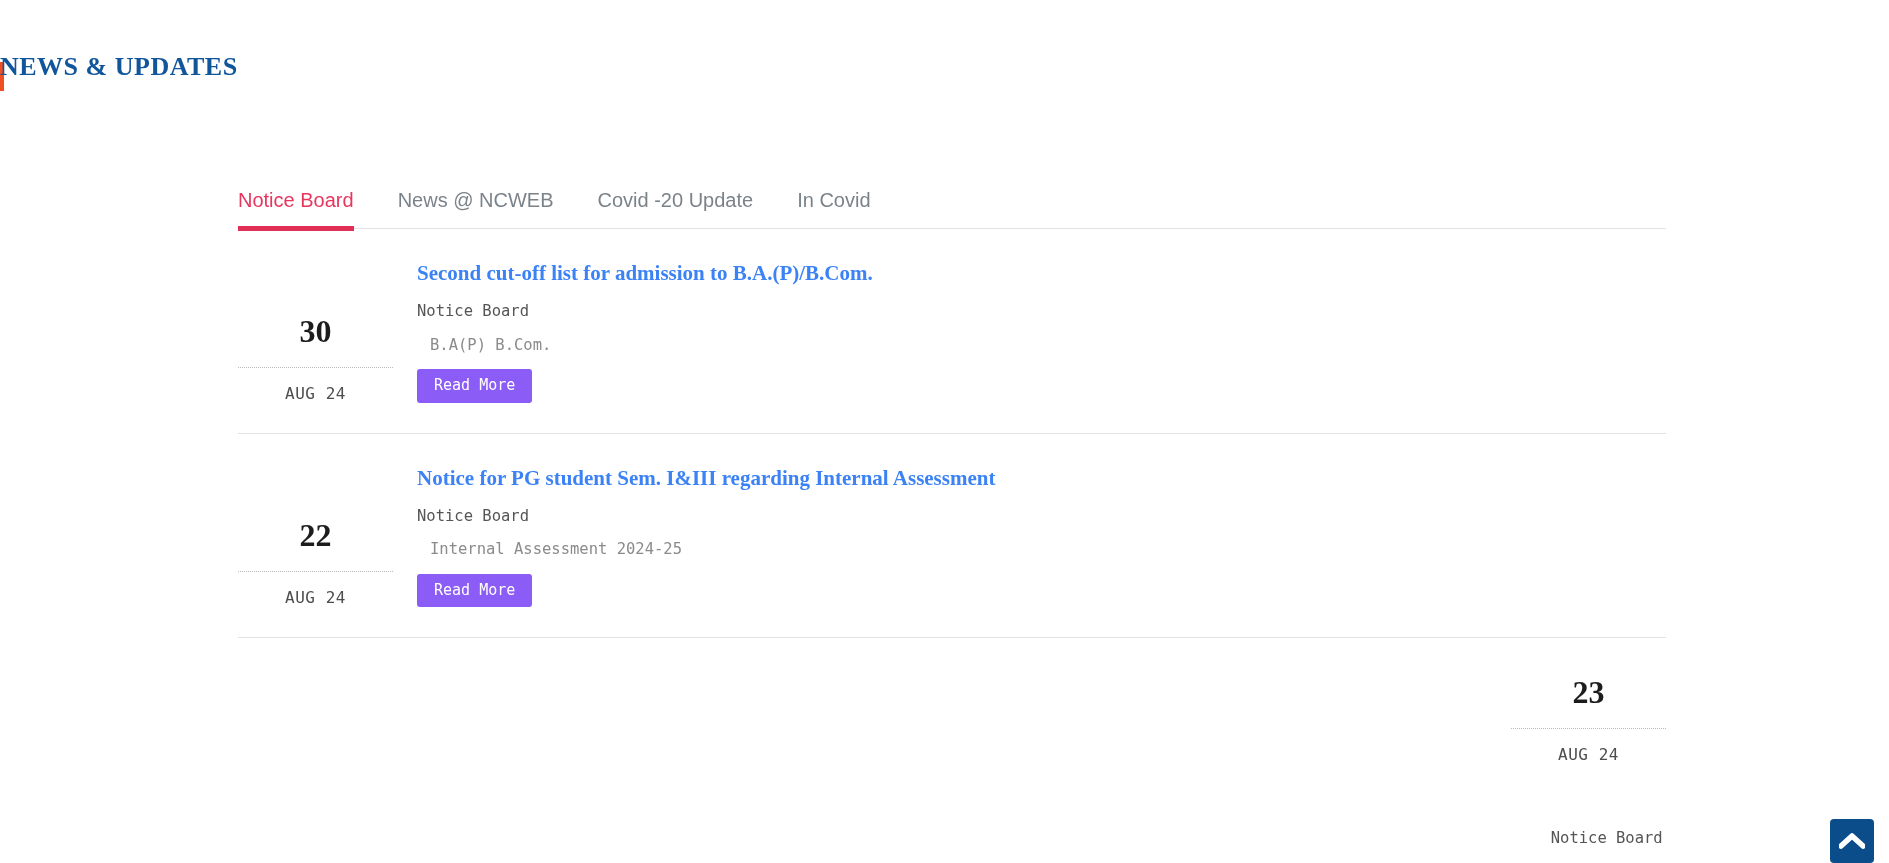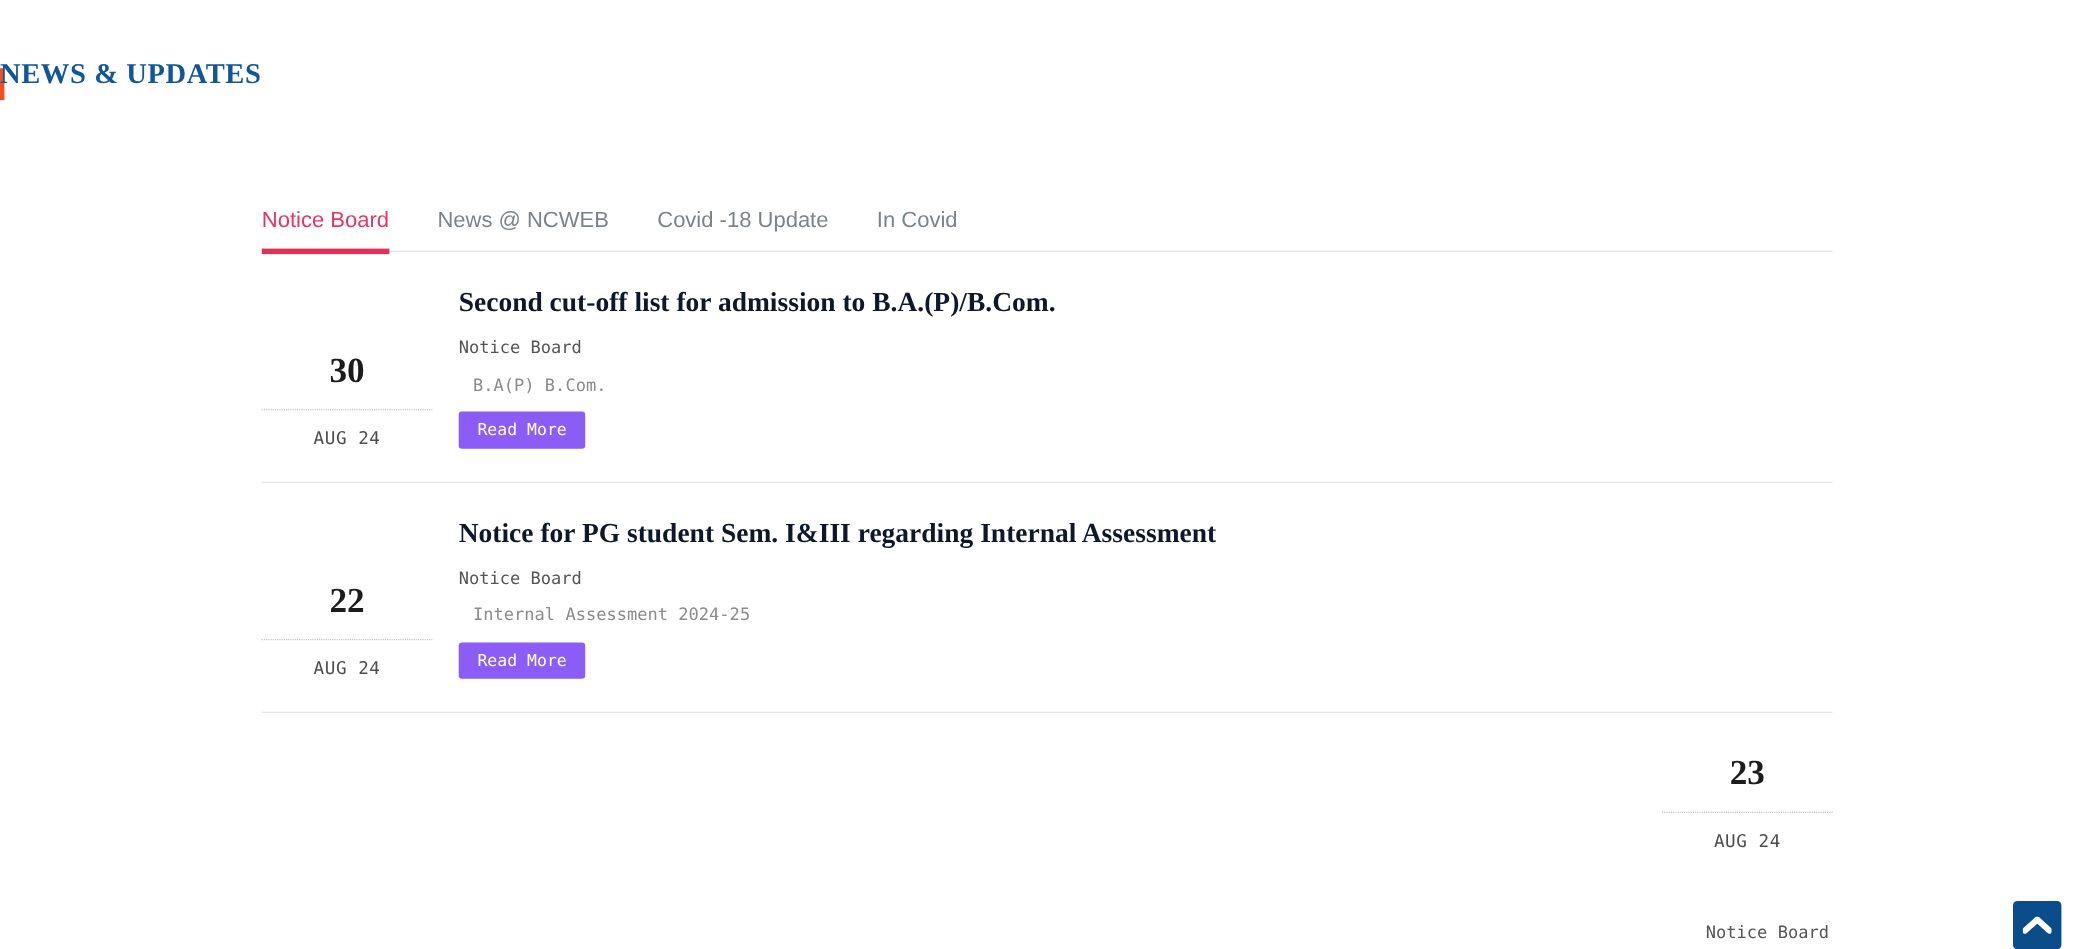--- a/index.html
+++ b/index.html
@@ -110,22 +110,22 @@
   }
 
   .news-body {
     flex: 1 1 auto;
     padding-left: 24px;
     min-width: 0;
   }
   .news-title {
     font-family: "Liberation Serif", "DejaVu Serif", serif;
     font-weight: bold;
-    font-size: 25px;
-    color: #0f172a;
+    font-size: 21px;
+    color: #3b82f6;
     line-height: 1.2;
     margin: 0 0 18px 0;
     cursor: pointer;
     white-space: nowrap;
   }
   .news-category {
     font-family: "DejaVu Sans Mono", "Liberation Mono", monospace;
     font-size: 15.5px;
     color: #555555;
     margin-bottom: 18px;
@@ -178,21 +178,21 @@
 <div class="content">
 
   <div class="tabs">
     <div class="tab active">
       <span>Notice Board</span>
     </div>
     <div class="tab">
       <span>News @ NCWEB</span>
     </div>
     <div class="tab">
-      <span>Covid -18 Update</span>
+      <span>Covid -20 Update</span>
     </div>
     <div class="tab">
       <span>In Covid</span>
     </div>
   </div>
 
   <div class="news-list">
 
     <div class="news-row">
       <div class="date-block">

